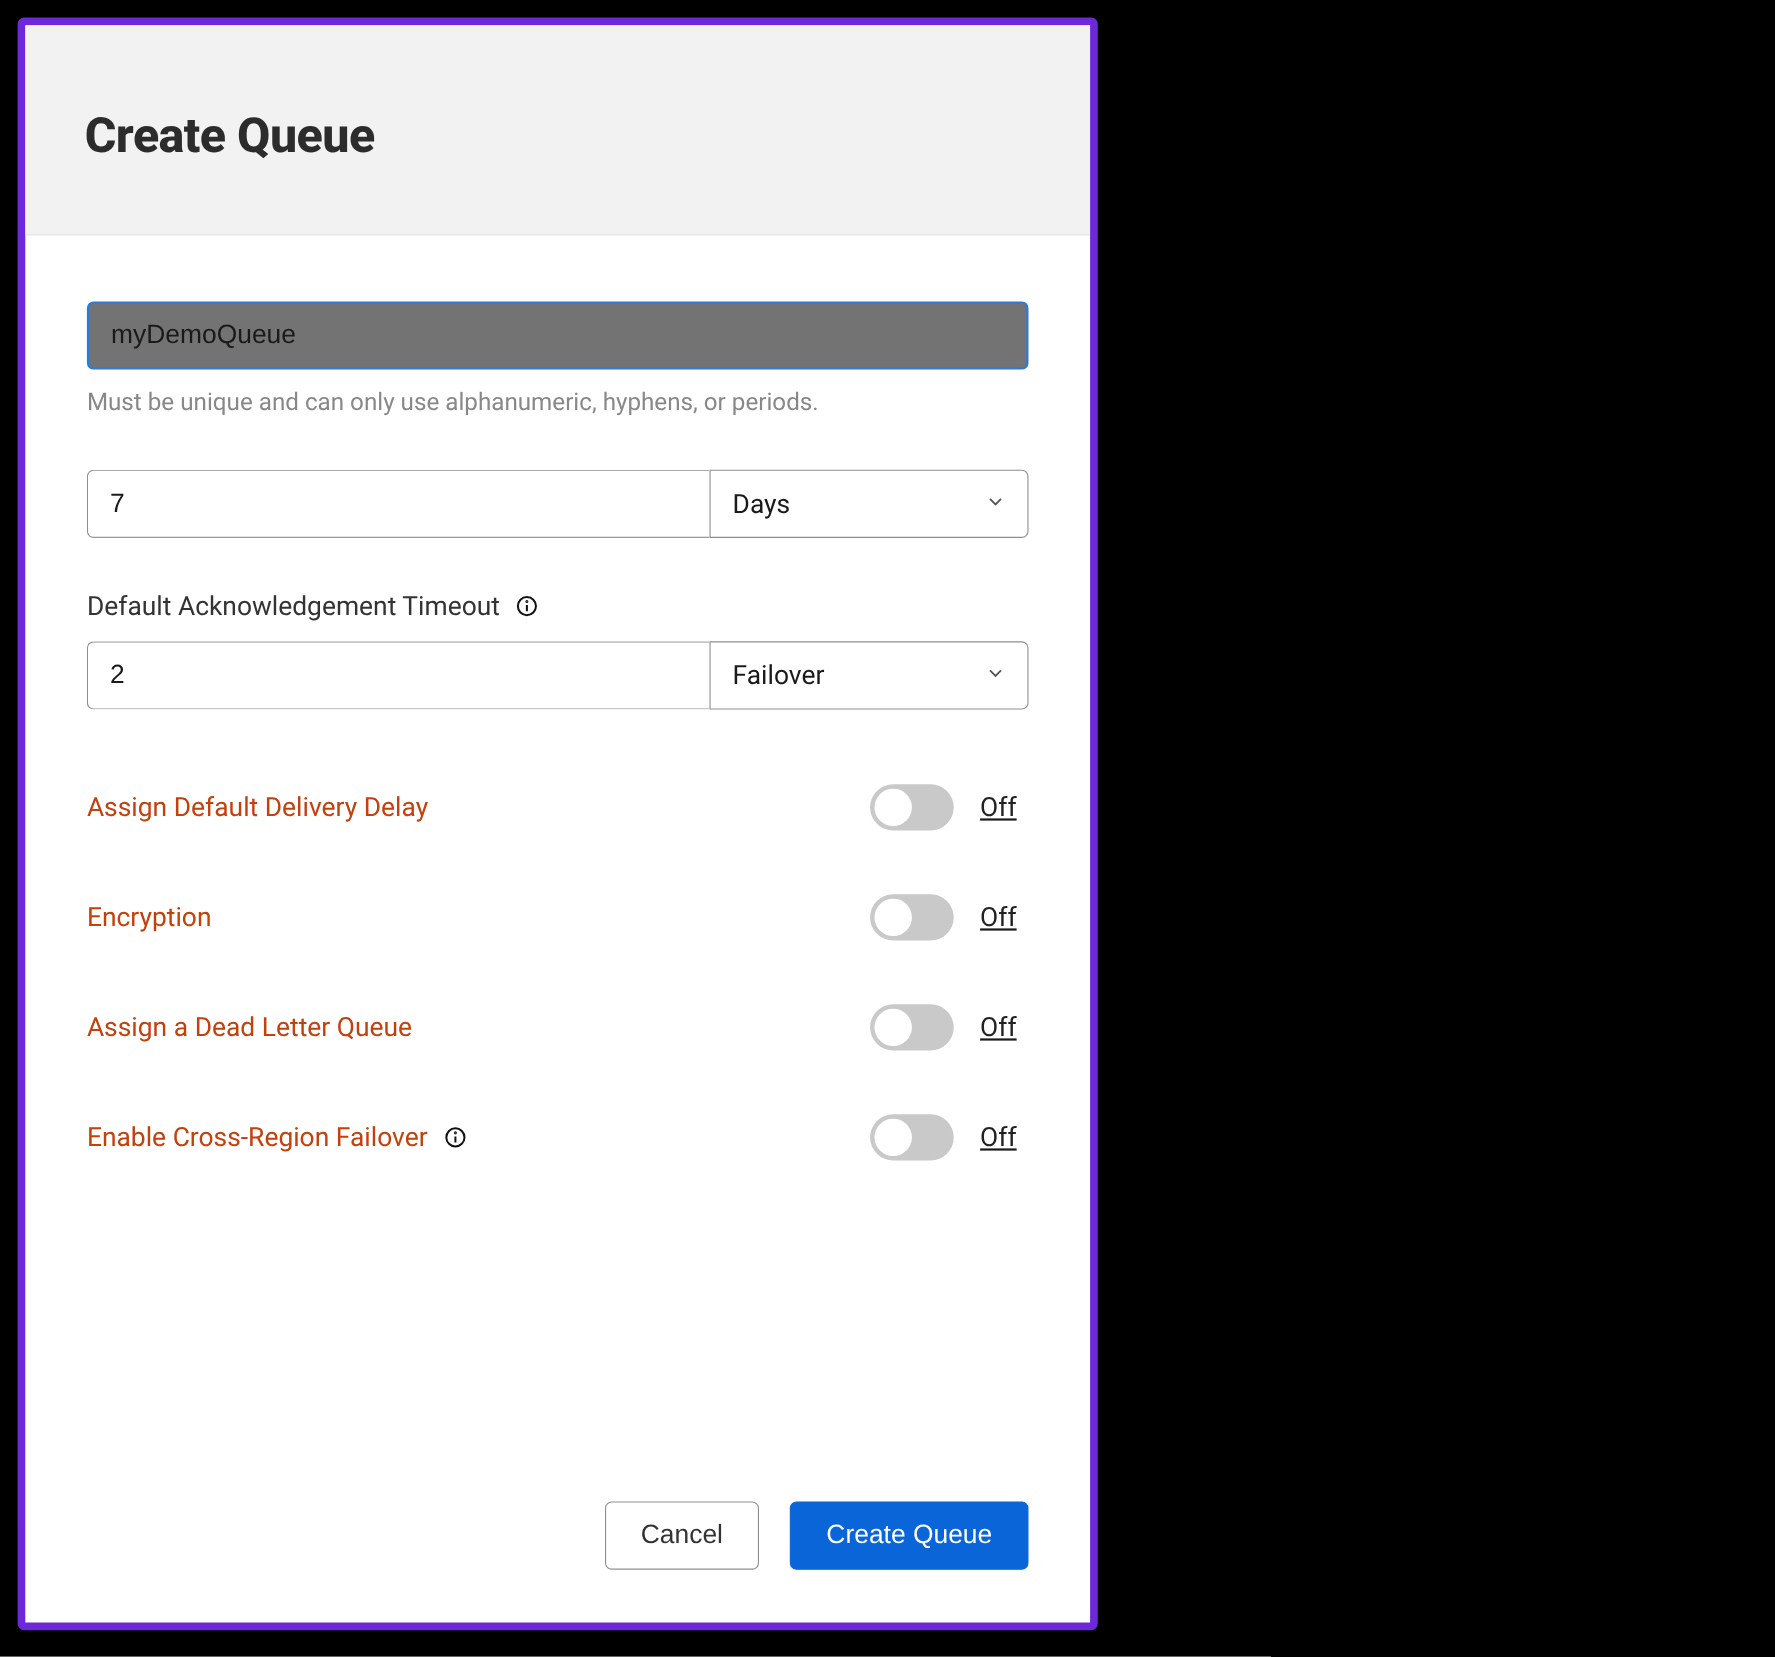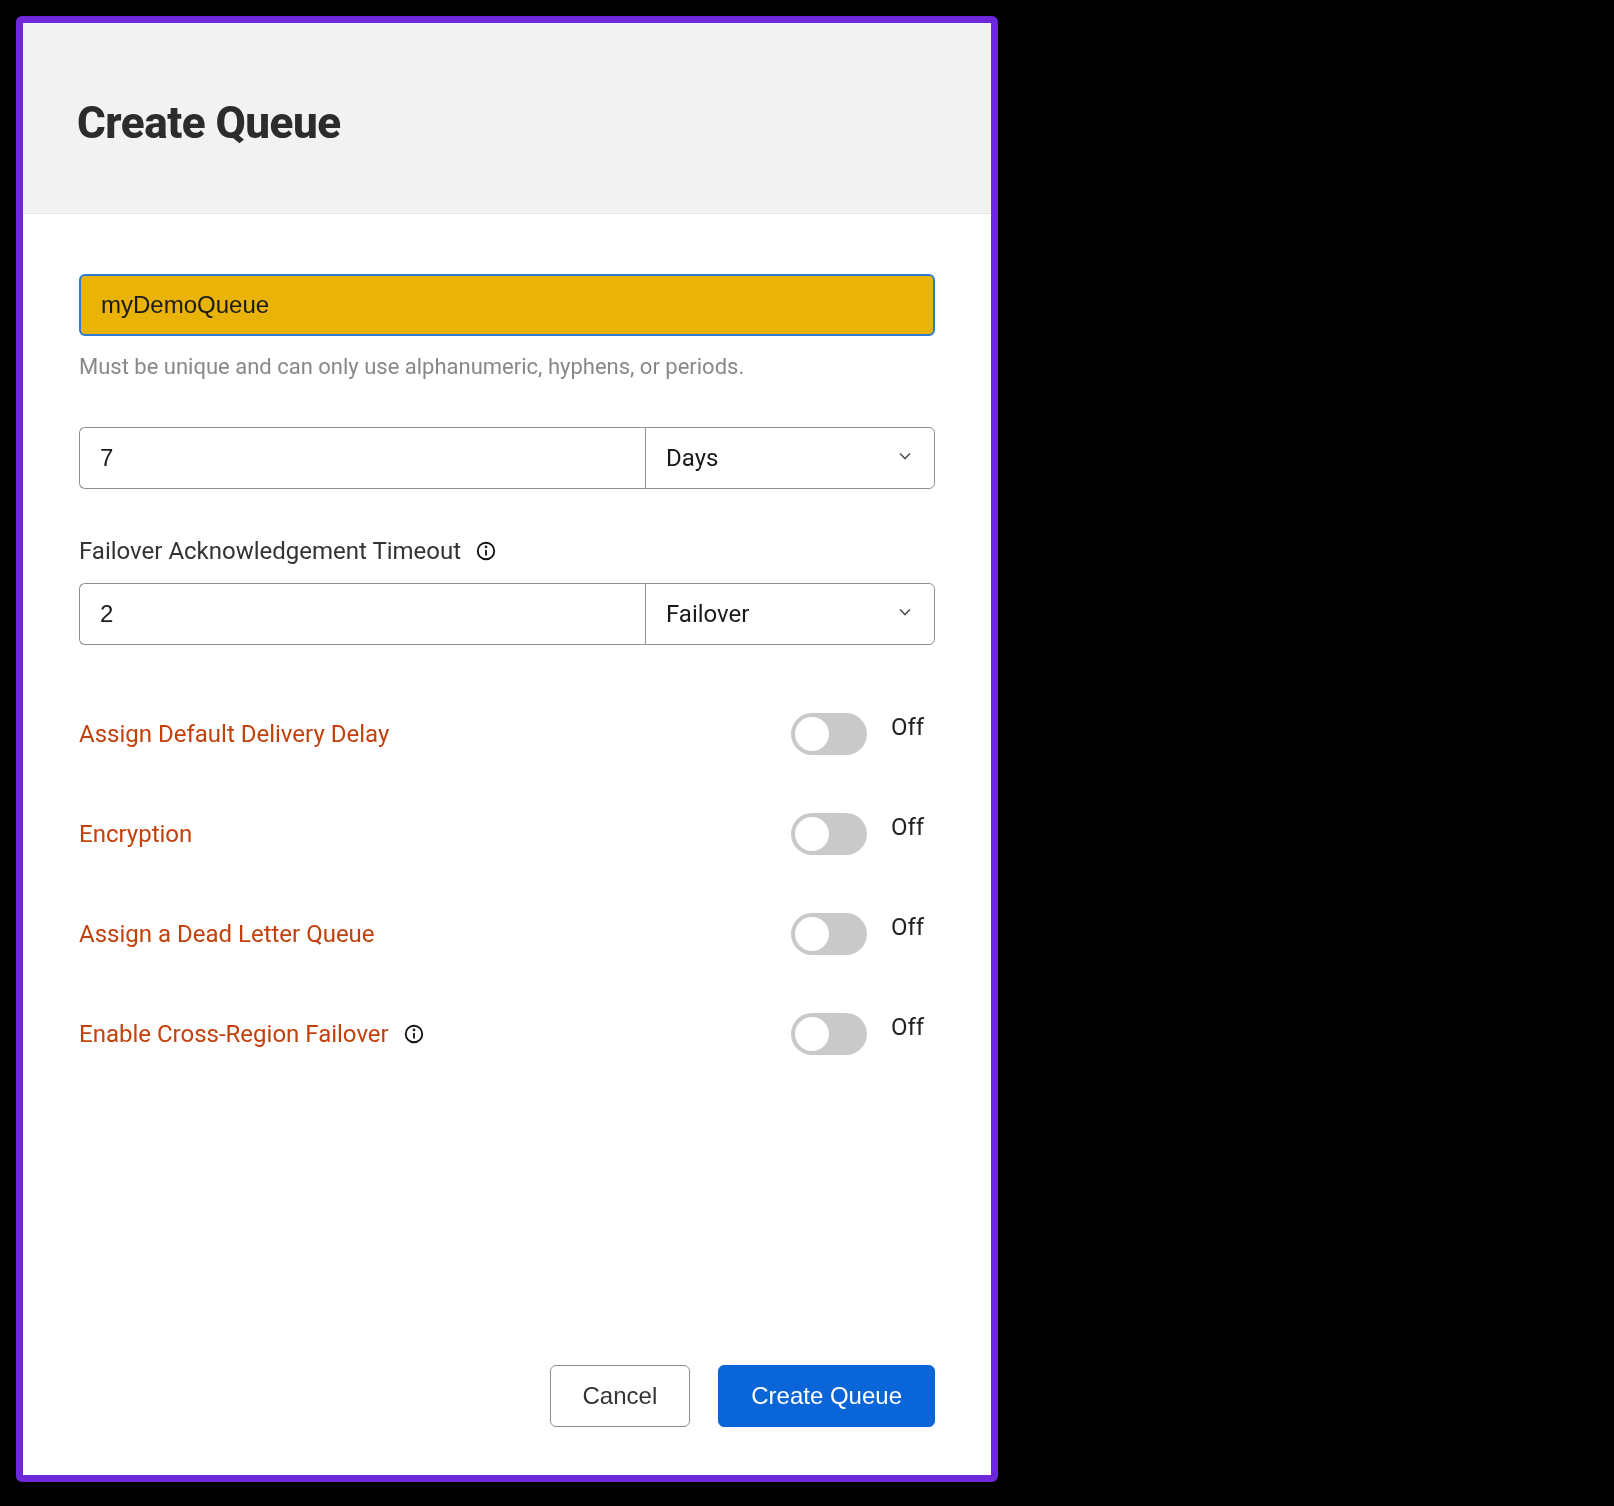--- a/index.html
+++ b/index.html
@@ -59,21 +59,21 @@
     width: 100%;
     height: 62px;
     border: 1px solid #8f8f8f;
     border-radius: 6px;
     padding: 0 20px;
     font-size: 24px;
     color: #1a1a1a;
     outline: none;
   }
   .text-input.highlight {
-    background: #eab308;
+    background: #737373;
     border: 2px solid #2e7bd6;
   }
   .help-text {
     margin-top: 18px;
     font-size: 22px;
     color: #888;
   }
   .input-pair {
     display: flex;
     width: 100%;
@@ -122,22 +122,23 @@
   .toggle-row + .toggle-row { margin-top: 18px; }
   .toggle-label {
     font-size: 24px;
     color: #c2410c;
     display: flex;
     align-items: center;
     gap: 14px;
   }
   .toggle-right {
     display: flex;
-    align-items: flex-start;
+    align-items: center;
     gap: 24px;
+    text-decoration: underline;
   }
   .switch {
     width: 76px;
     height: 42px;
     background: #c9c9c9;
     border-radius: 999px;
     position: relative;
     cursor: pointer;
   }
   .switch .knob {
@@ -206,21 +207,21 @@
             <svg viewBox="0 0 24 24" fill="none" stroke="currentColor" stroke-width="2">
                 <polyline points="6 9 12 15 18 9"></polyline>
               </svg>
           </span>
         </div>
       </div>
     </div>
 
     <div class="field-group">
       <div class="field-label">
-        <span>Failover Acknowledgement Timeout</span>
+        <span>Default Acknowledgement Timeout</span>
         <span class="info-icon">
           <svg viewBox="0 0 24 24" fill="none" stroke="currentColor" stroke-width="2">
             <circle cx="12" cy="12" r="9"></circle>
               <line x1="12" y1="11" x2="12" y2="17"></line>
               <circle cx="12" cy="7.5" r="0.5" fill="currentColor"></circle>
           </svg>
         </span>
       </div>
       <div class="input-pair">
         <input type="text" class="text-input" value="2" style="">

